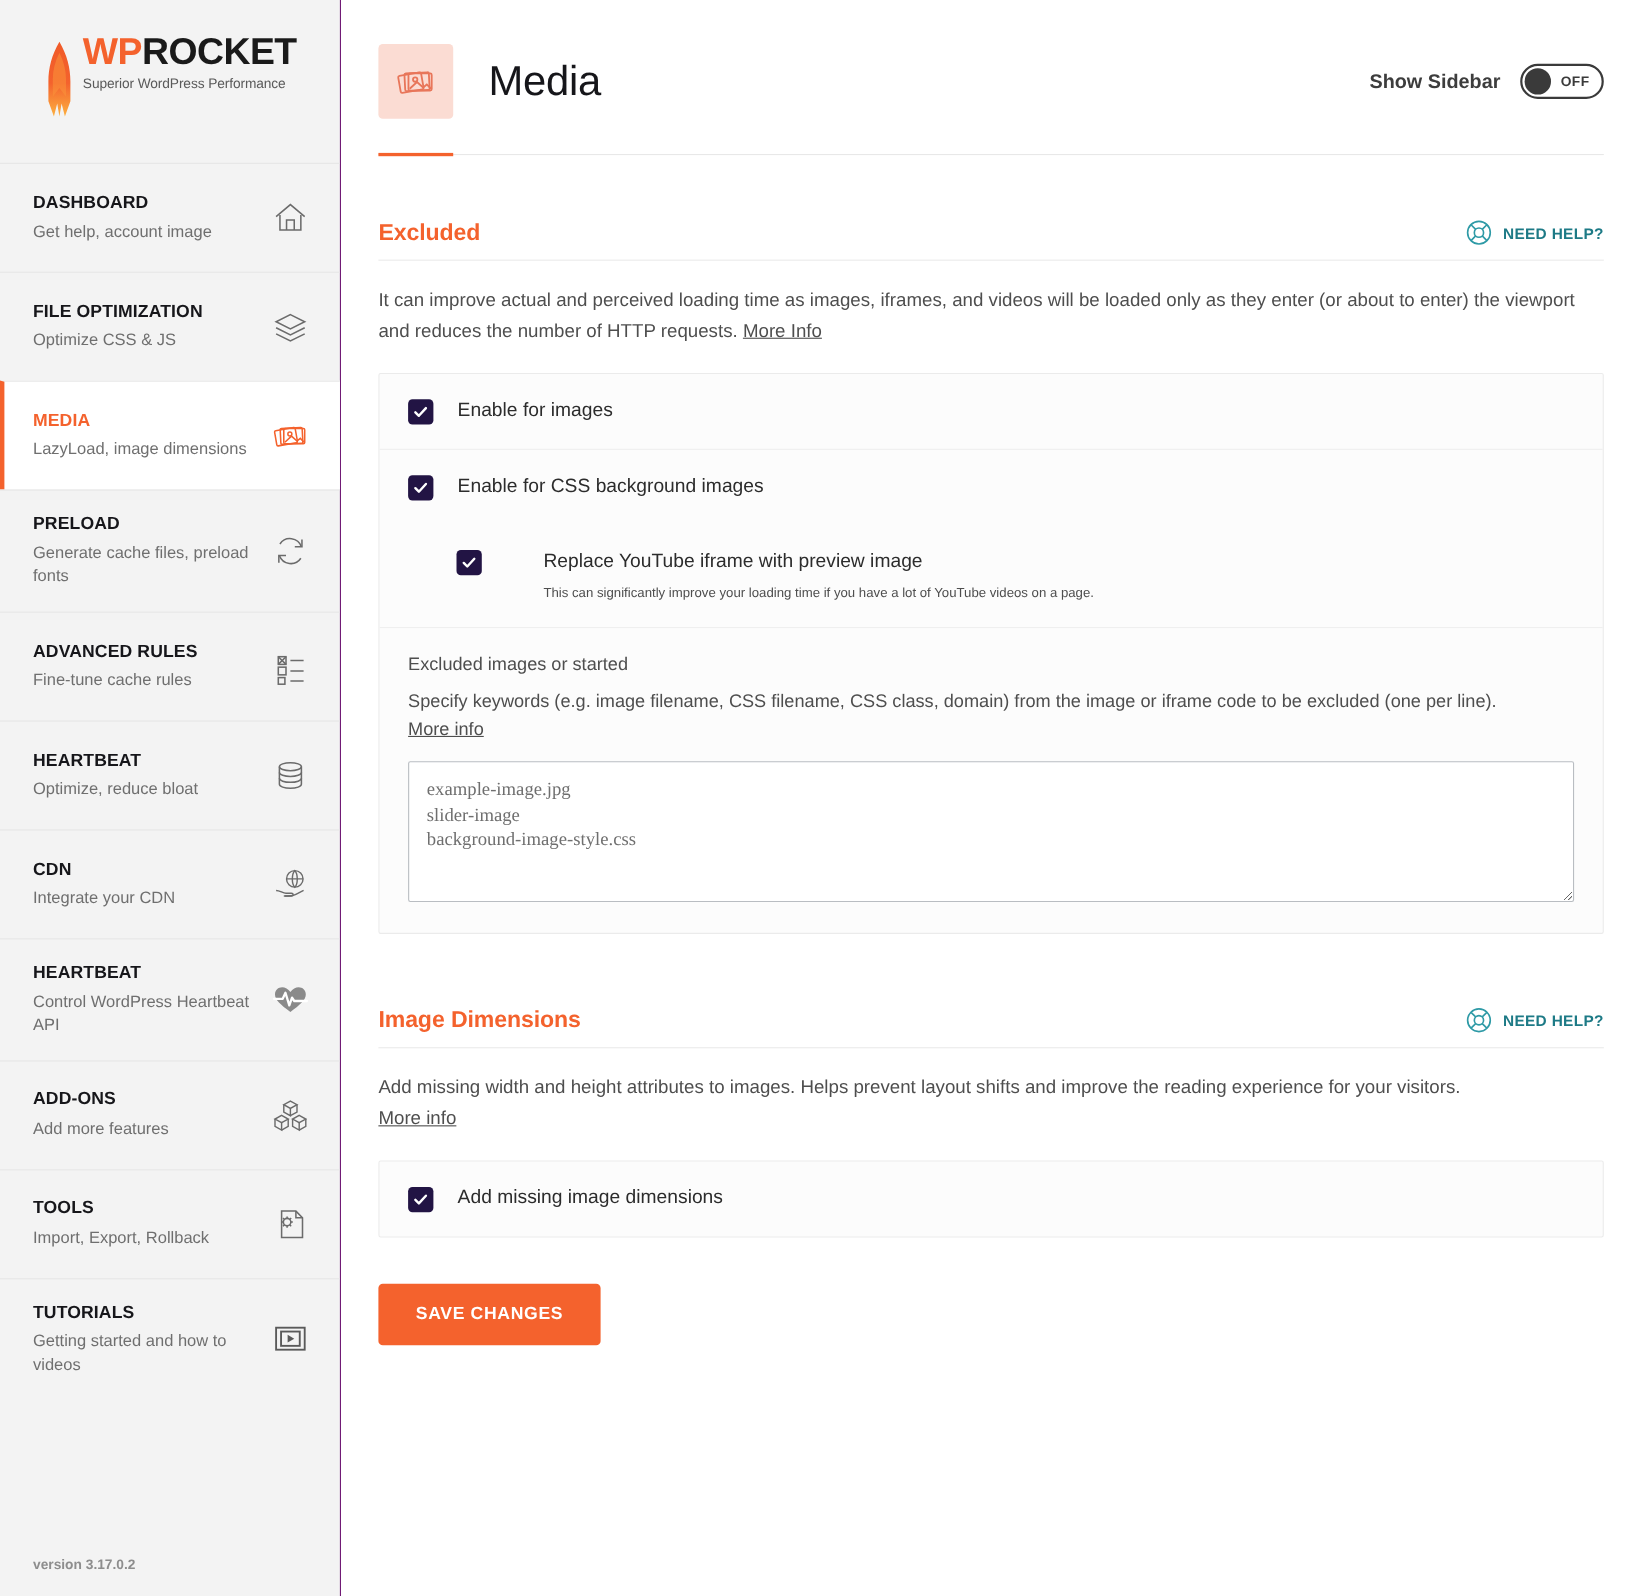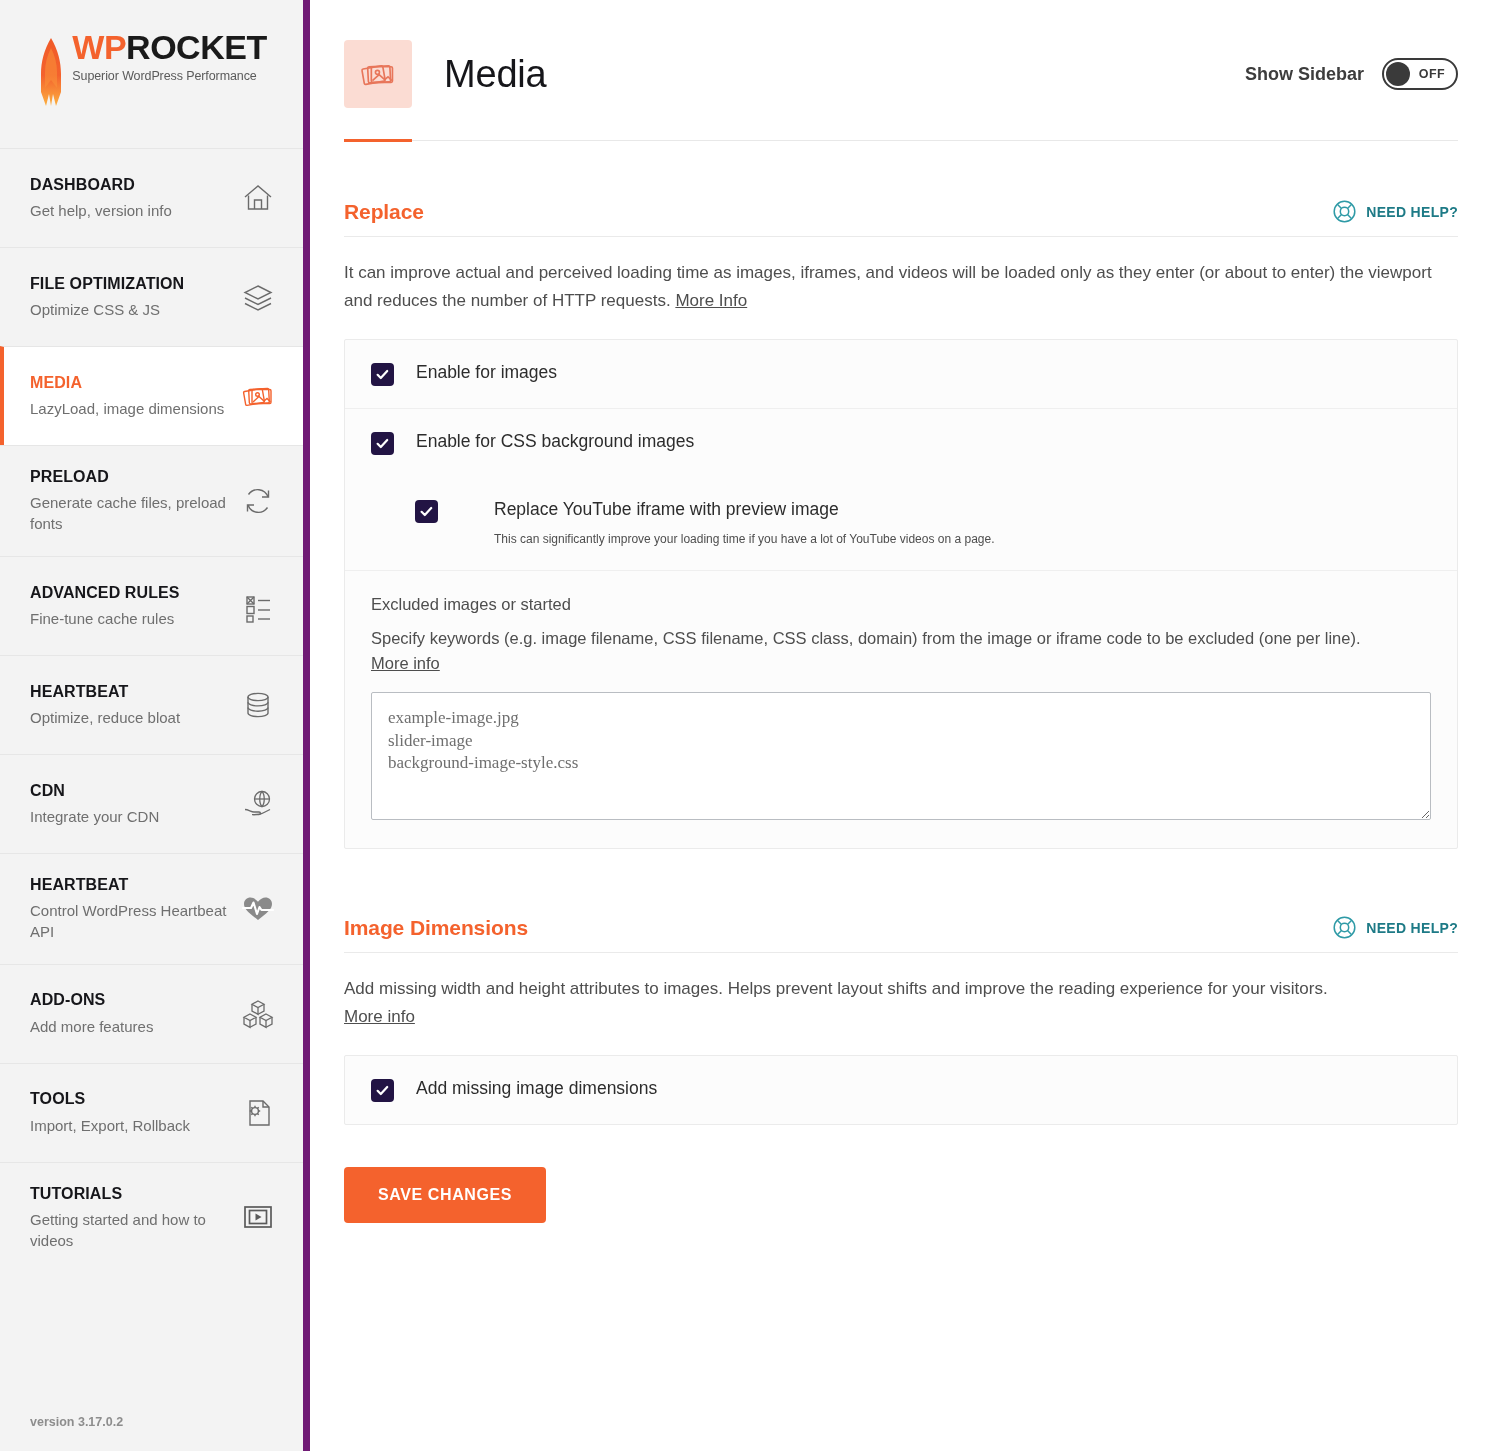--- a/index.html
+++ b/index.html
@@ -9,21 +9,21 @@
     background: #ffffff;
     overflow: hidden;
   }
   .app { display: flex; width: 1500px; height: 1451px; }
 
   
   .sidebar {
     width: 310px;
     flex: 0 0 310px;
     background: #f3f3f3;
-    border-right: 7px solid #701a75;
+    border-right: 1px solid #701a75;
     position: relative;
     display: flex;
     flex-direction: column;
   }
   .logo-wrap {
     height: 148px;
     display: flex;
     align-items: center;
     justify-content: center;
     padding-bottom: 8px;
@@ -315,21 +315,21 @@
           <span class="logo-sub">Superior WordPress Performance</span>
         </span>
       </div>
     </div>
 
     <nav class="nav">
 
       <div class="nav-item">
         <span class="nav-text">
           <span class="nav-title">DASHBOARD</span>
-          <span class="nav-desc">Get help, version info</span>
+          <span class="nav-desc">Get help, account image</span>
         </span>
         <span class="nav-icon">
           <svg width="36" height="36" viewBox="0 0 36 36" fill="none" stroke="#6b6b6b" stroke-width="1.4">
             <path d="M5 17 L18 6 L31 17"></path>
             <path d="M8.5 15.5 V29 H27.5 V15.5"></path>
             <path d="M14.5 29 V20 H21.5 V29"></path>
           </svg>
         </span>
       </div>
 
@@ -514,21 +514,21 @@
           <span class="toggle-knob"></span>
           <span class="toggle-state">OFF</span>
         </div>
       </div>
     </div>
 
     <div class="header-rule"></div>
 
     <section class="section">
       <div class="section-head">
-        <span class="section-title">Replace</span>
+        <span class="section-title">Excluded</span>
         <span class="need-help">
           <span>
             <svg width="25" height="25" viewBox="0 0 25 25" fill="none" stroke="#2e9aa6" stroke-width="1.5">
               <circle cx="12.5" cy="12.5" r="10.3"></circle>
               <circle cx="12.5" cy="12.5" r="4.2"></circle>
               <path d="M5.3 5.3 L9.5 9.5 M15.5 15.5 L19.7 19.7 M19.7 5.3 L15.5 9.5 M9.5 15.5 L5.3 19.7"></path>
             </svg>
           </span>
           <span>NEED HELP?</span>
         </span>

